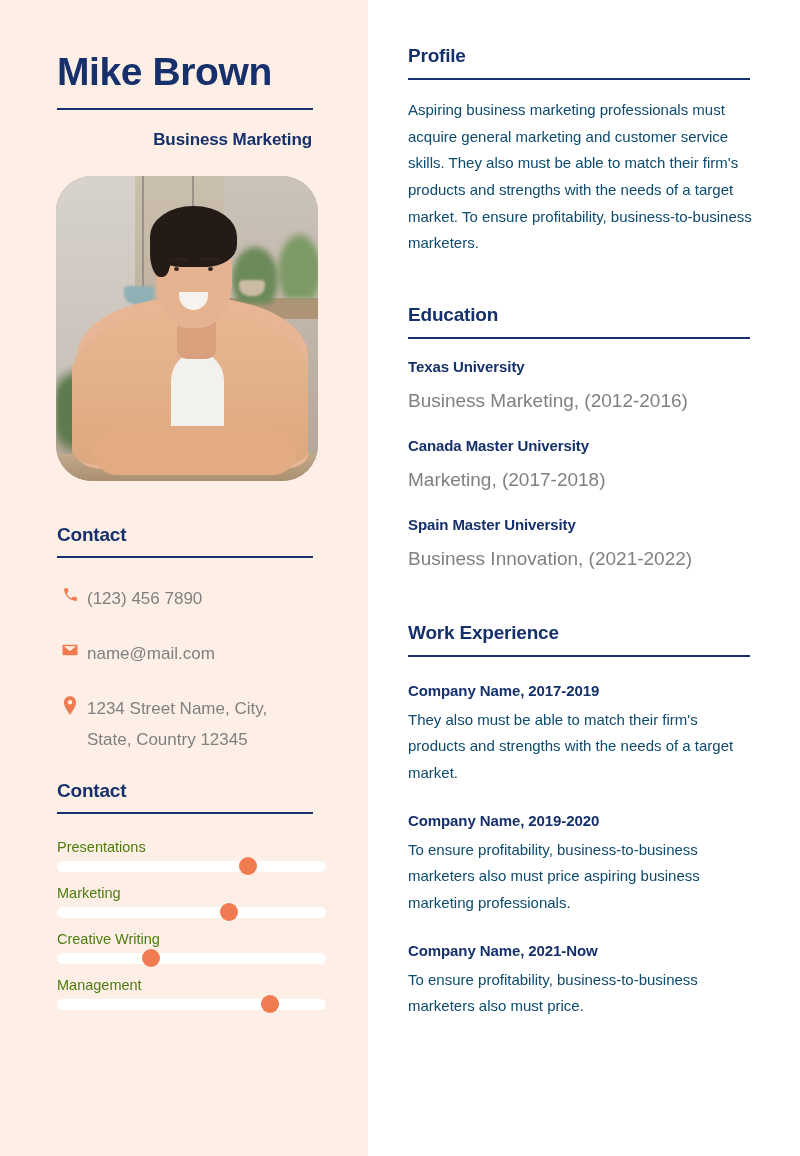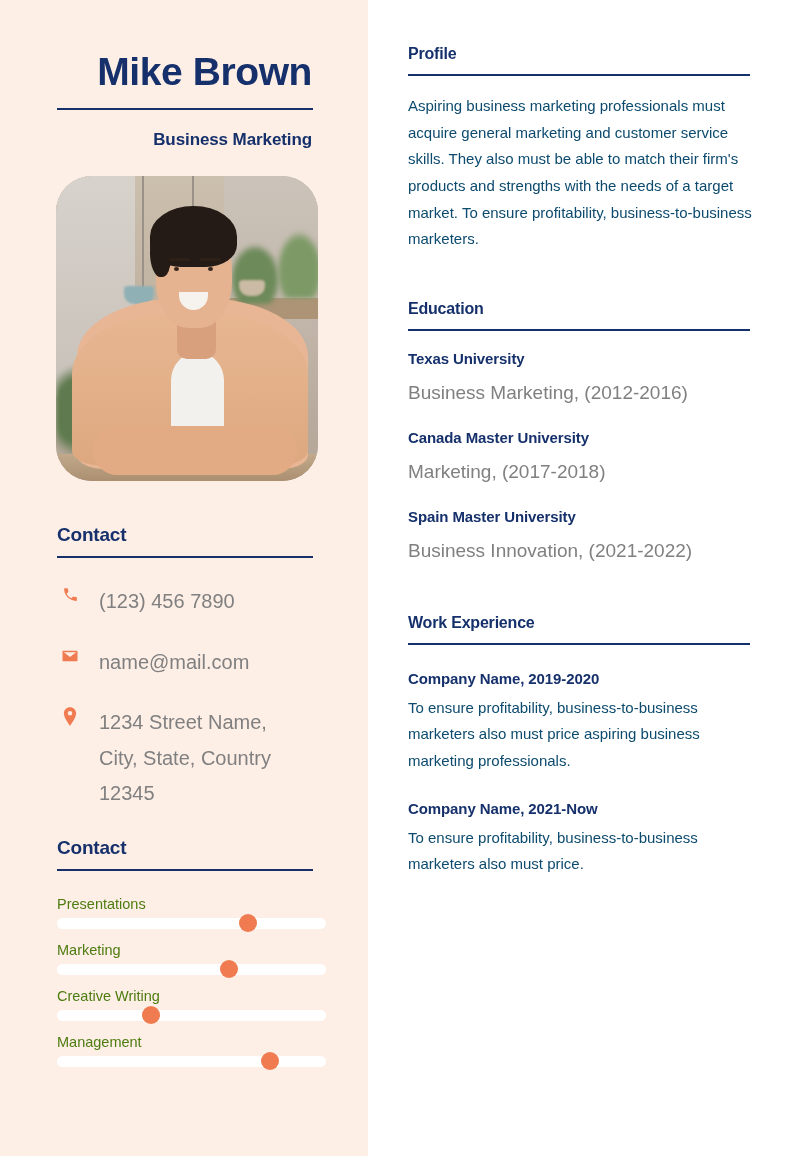--- a/index.html
+++ b/index.html
@@ -35,21 +35,21 @@
   }
 
   .name-block { padding: 52px 56px 0 57px; }
 
   .name {
     color: #15306b;
     font-size: 39px;
     font-weight: 700;
     letter-spacing: -0.4px;
     line-height: 1.05;
-    text-align: right;
+    text-align: left;
     white-space: nowrap;
   }
 
   .name-rule {
     margin-top: 15px;
     height: 2px;
     background: #15306b;
     width: 256px;
   }
 
@@ -195,23 +195,23 @@
   }
   .contact-ico {
     width: 26px;
     flex: 0 0 26px;
     display: flex;
     justify-content: center;
     padding-top: 2px;
   }
   .contact-txt {
     color: #808080;
-    font-size: 20px;
+    font-size: 17px;
     line-height: 1.78;
-    margin-left: 16px;
+    margin-left: 4px;
   }
 
   
   .skills { margin-top: 25px; }
   .skill { margin-bottom: 13px; }
   .skill-label {
     color: #4d7c0f;
     font-size: 14.5px;
     margin-bottom: 6px;
   }
@@ -233,21 +233,21 @@
   }
 
   
   .main {
     flex: 1;
     background: #ffffff;
     padding: 45px 50px 0 40px;
   }
   .main-head {
     color: #15306b;
-    font-size: 16px;
+    font-size: 19px;
     font-weight: 700;
     letter-spacing: -0.2px;
   }
   .main-rule {
     margin-top: 11px;
     height: 2px;
     width: 342px;
     background: #15306b;
   }
   .body-txt {
@@ -419,20 +419,24 @@
       <div class="entry">
         <div class="entry-title">Spain Master University</div>
         <div class="entry-sub">Business Innovation, (2021-2022)</div>
       </div>
     </section>
 
     <section class="sec-gap-work">
       <div class="main-head">Work Experience</div>
       <div class="main-rule"></div>
 
+      <div class="work-entry">
+        <div class="entry-title">Company Name, 2017-2019</div>
+        <p class="body-txt work-desc">They also must be able to match their firm's products and strengths with the needs of a target market.</p>
+      </div>
 
       <div class="work-entry">
         <div class="entry-title">Company Name, 2019-2020</div>
         <p class="body-txt work-desc">To ensure profitability, business-to-business marketers also must price aspiring business marketing professionals.</p>
       </div>
 
       <div class="work-entry">
         <div class="entry-title">Company Name, 2021-Now</div>
         <p class="body-txt work-desc">To ensure profitability, business-to-business marketers also must price.</p>
       </div>

